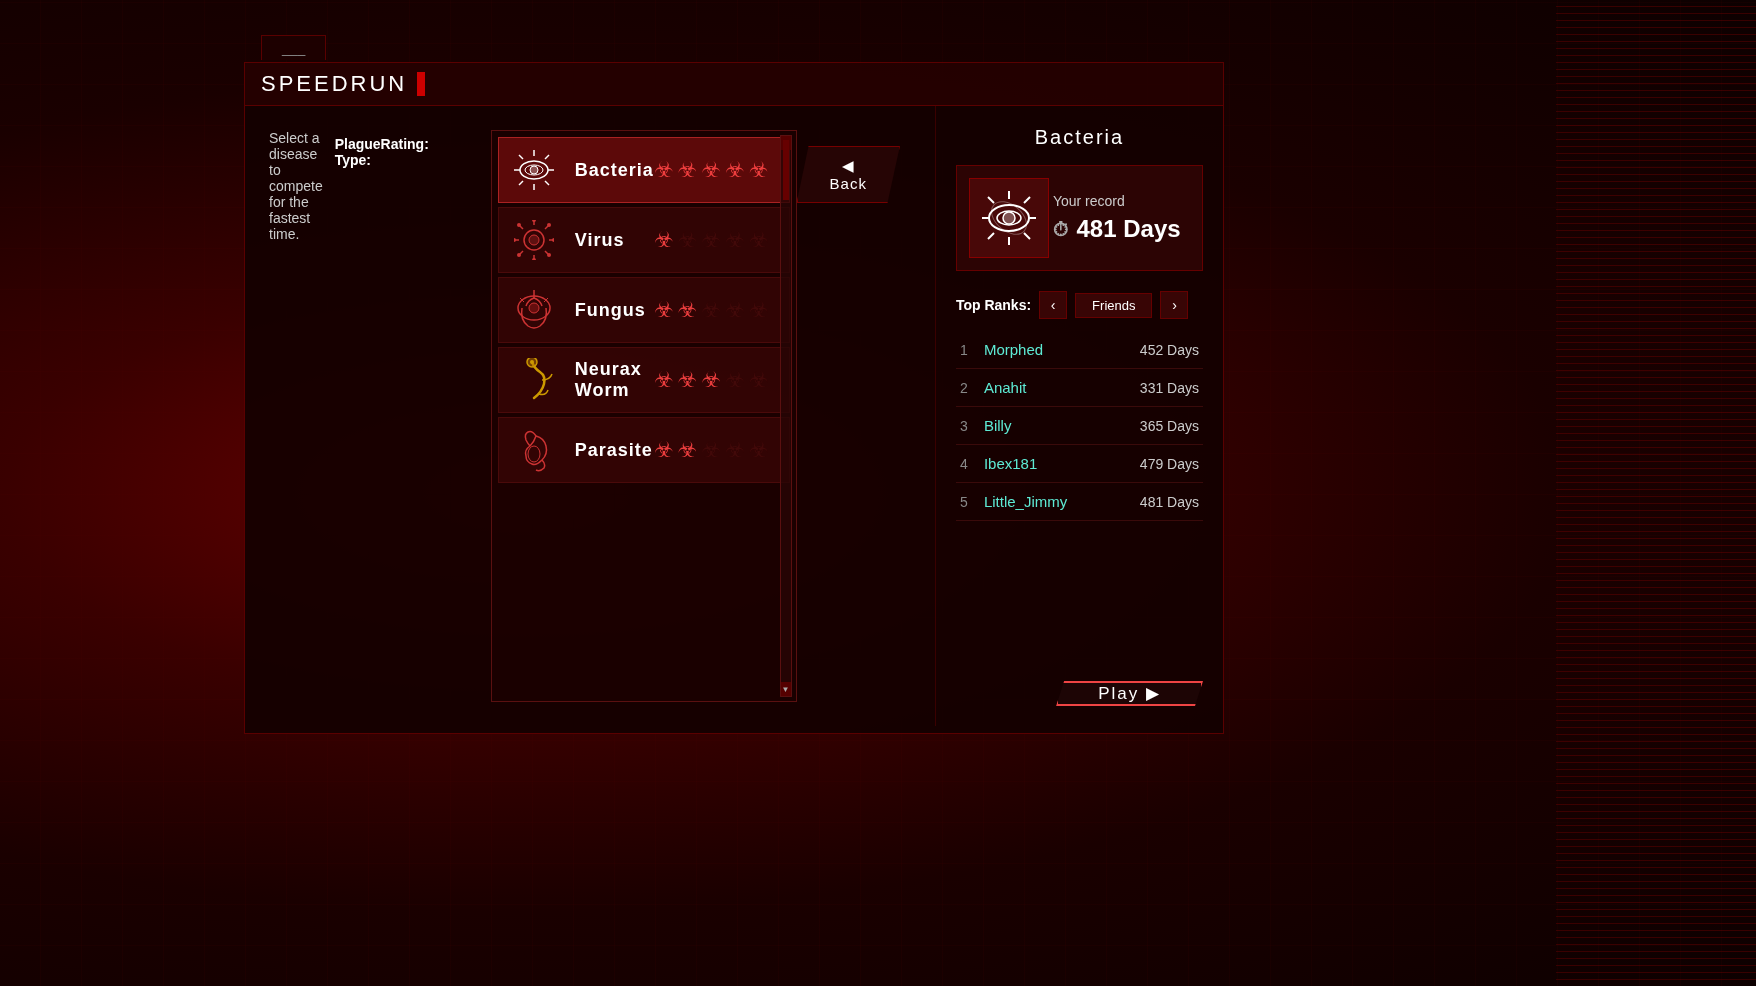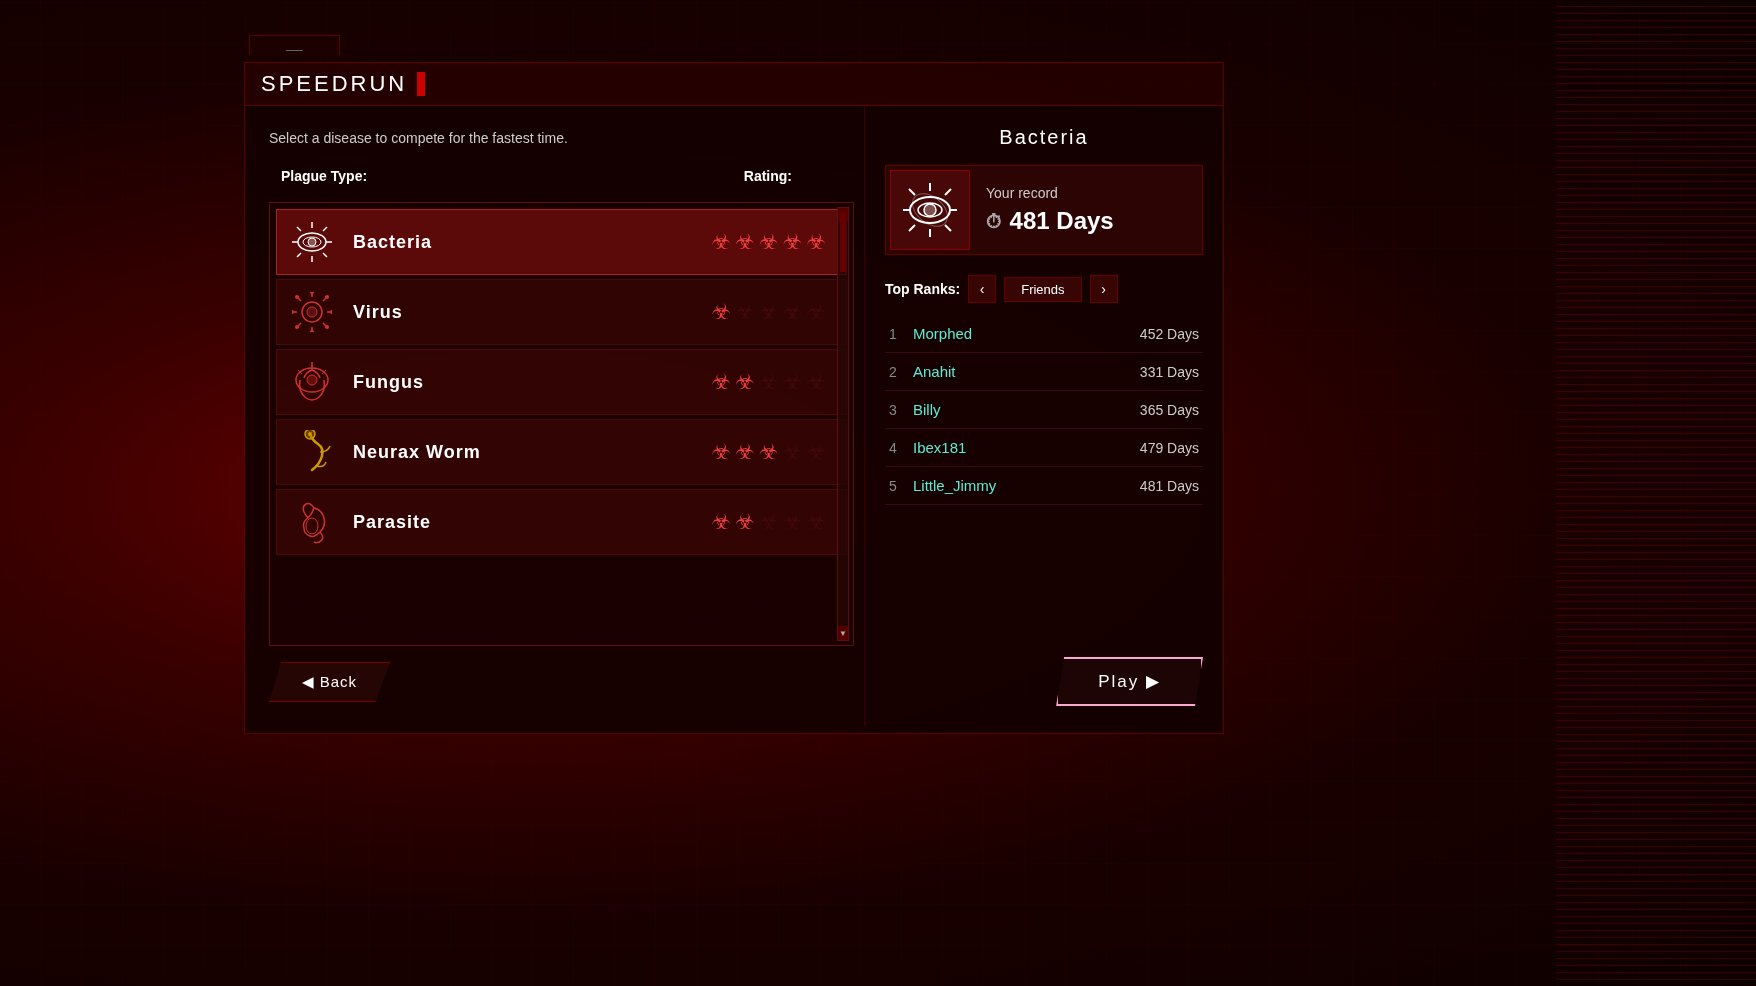--- a/index.html
+++ b/index.html
@@ -63,26 +63,26 @@
       align-items: center;
       padding: 8px 16px;
       border-bottom: 1px solid #5a0000;
       background: rgba(40,0,0,0.8);
       position: relative;
     }
 
     .title-bar-tab {
       position: absolute;
       top: -28px;
-      left: 4px;
+      left: 16px;
       background: rgba(30,0,0,0.9);
       border: 1px solid #5a0000;
       border-bottom: none;
-      padding: 4px 36px;
-      font-size: 10px;
+      padding: 4px 20px;
+      font-size: 14px;
       color: #888;
     }
 
     .page-title {
       font-size: 22px;
       font-weight: normal;
       color: #ffffff;
       letter-spacing: 3px;
     }
 
@@ -96,24 +96,23 @@
     }
 
     
     .content-area {
       display: flex;
       height: calc(100% - 50px);
     }
 
     .left-panel {
       flex: 0 0 620px;
-      padding: 24px 10px 24px 24px;
+      padding: 24px 35px 24px 24px;
       border-right: 1px solid #3a0000;
       display: flex;
-      flex-direction: column;
     }
 
     .right-panel {
       flex: 1;
       padding: 20px;
       display: flex;
       flex-direction: column;
     }
 
     
@@ -259,23 +258,23 @@
       letter-spacing: 2px;
       margin-bottom: 16px;
     }
 
     
     .record-card {
       display: flex;
       align-items: center;
       background: rgba(50,5,5,0.8);
       border: 1px solid #660000;
-      padding: 4px;
+      padding: 12px;
       margin-bottom: 20px;
-      gap: 16px;
+      gap: 4px;
     }
 
     .record-disease-icon {
       width: 80px;
       height: 80px;
       background: rgba(80,10,10,0.8);
       border: 1px solid #880000;
       display: flex;
       align-items: center;
       justify-content: center;
@@ -372,23 +371,23 @@
       color: #cccccc;
       font-size: 14px;
       text-align: right;
     }
 
     
     .play-button {
       margin-top: auto;
       align-self: flex-end;
       background: rgba(30,5,5,0.95);
-      border: 2px solid #f9a8d4;
-      color: #ffffff;
-      padding: 12px 40px;
+      border: 2px solid #ef4444;
+      color: #ffffff;
+      padding: 0 40px;
       font-size: 17px;
       cursor: pointer;
       clip-path: polygon(8px 0%, 100% 0%, calc(100% - 8px) 100%, 0% 100%);
       letter-spacing: 2px;
       display: flex;
       align-items: center;
       gap: 10px;
     }
   </style>
 </head>

